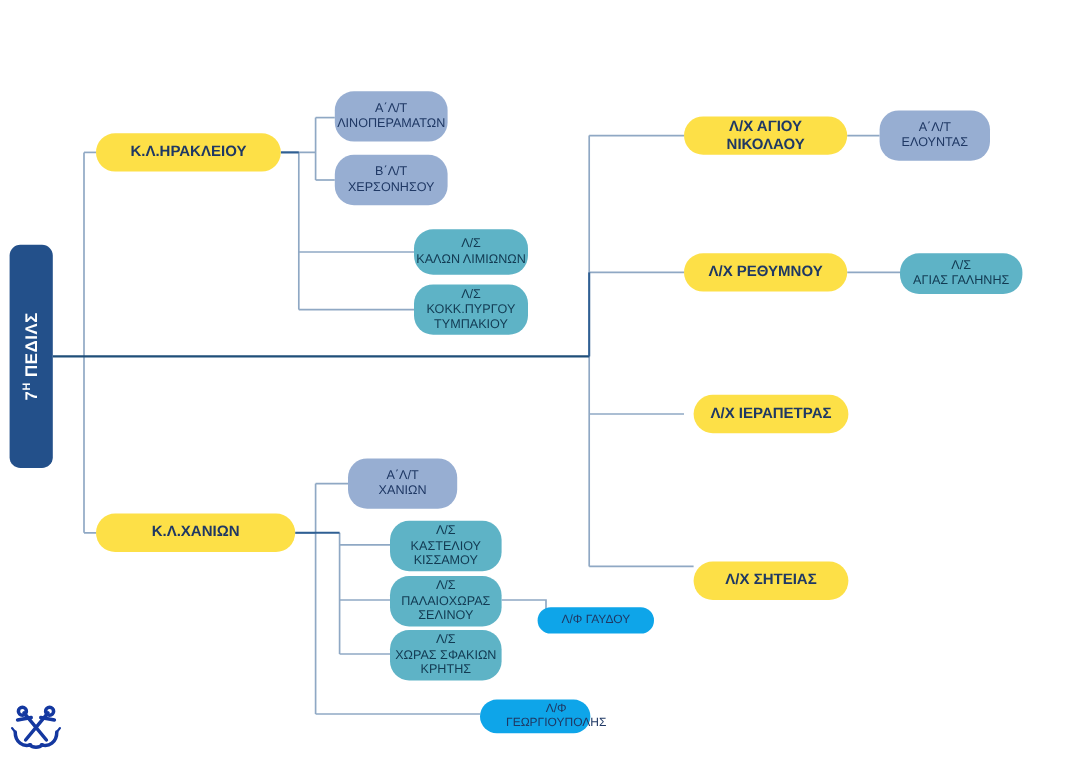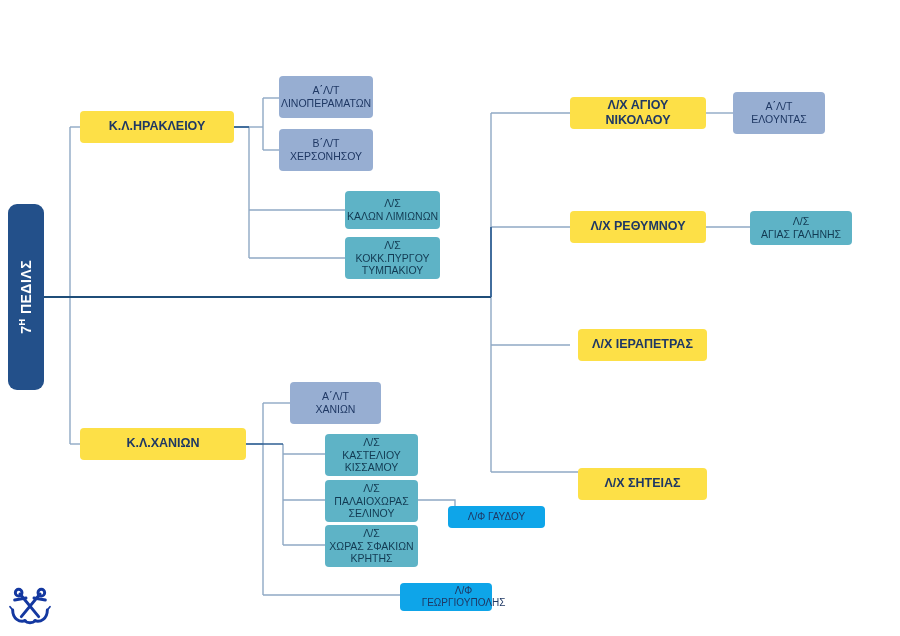--- a/index.html
+++ b/index.html
@@ -26,21 +26,21 @@
     height: 636px;
     pointer-events: none;
   }
 
   .node {
     position: absolute;
     display: flex;
     align-items: center;
     justify-content: center;
     text-align: center;
-    border-radius: 4px;
+    border-radius: 16px;
     line-height: 1.22;
     padding: 2px 4px;
   }
 
   
   .node.root {
     background: #23508a;
     color: #ffffff;
     border-radius: 9px;
     font-weight: bold;

